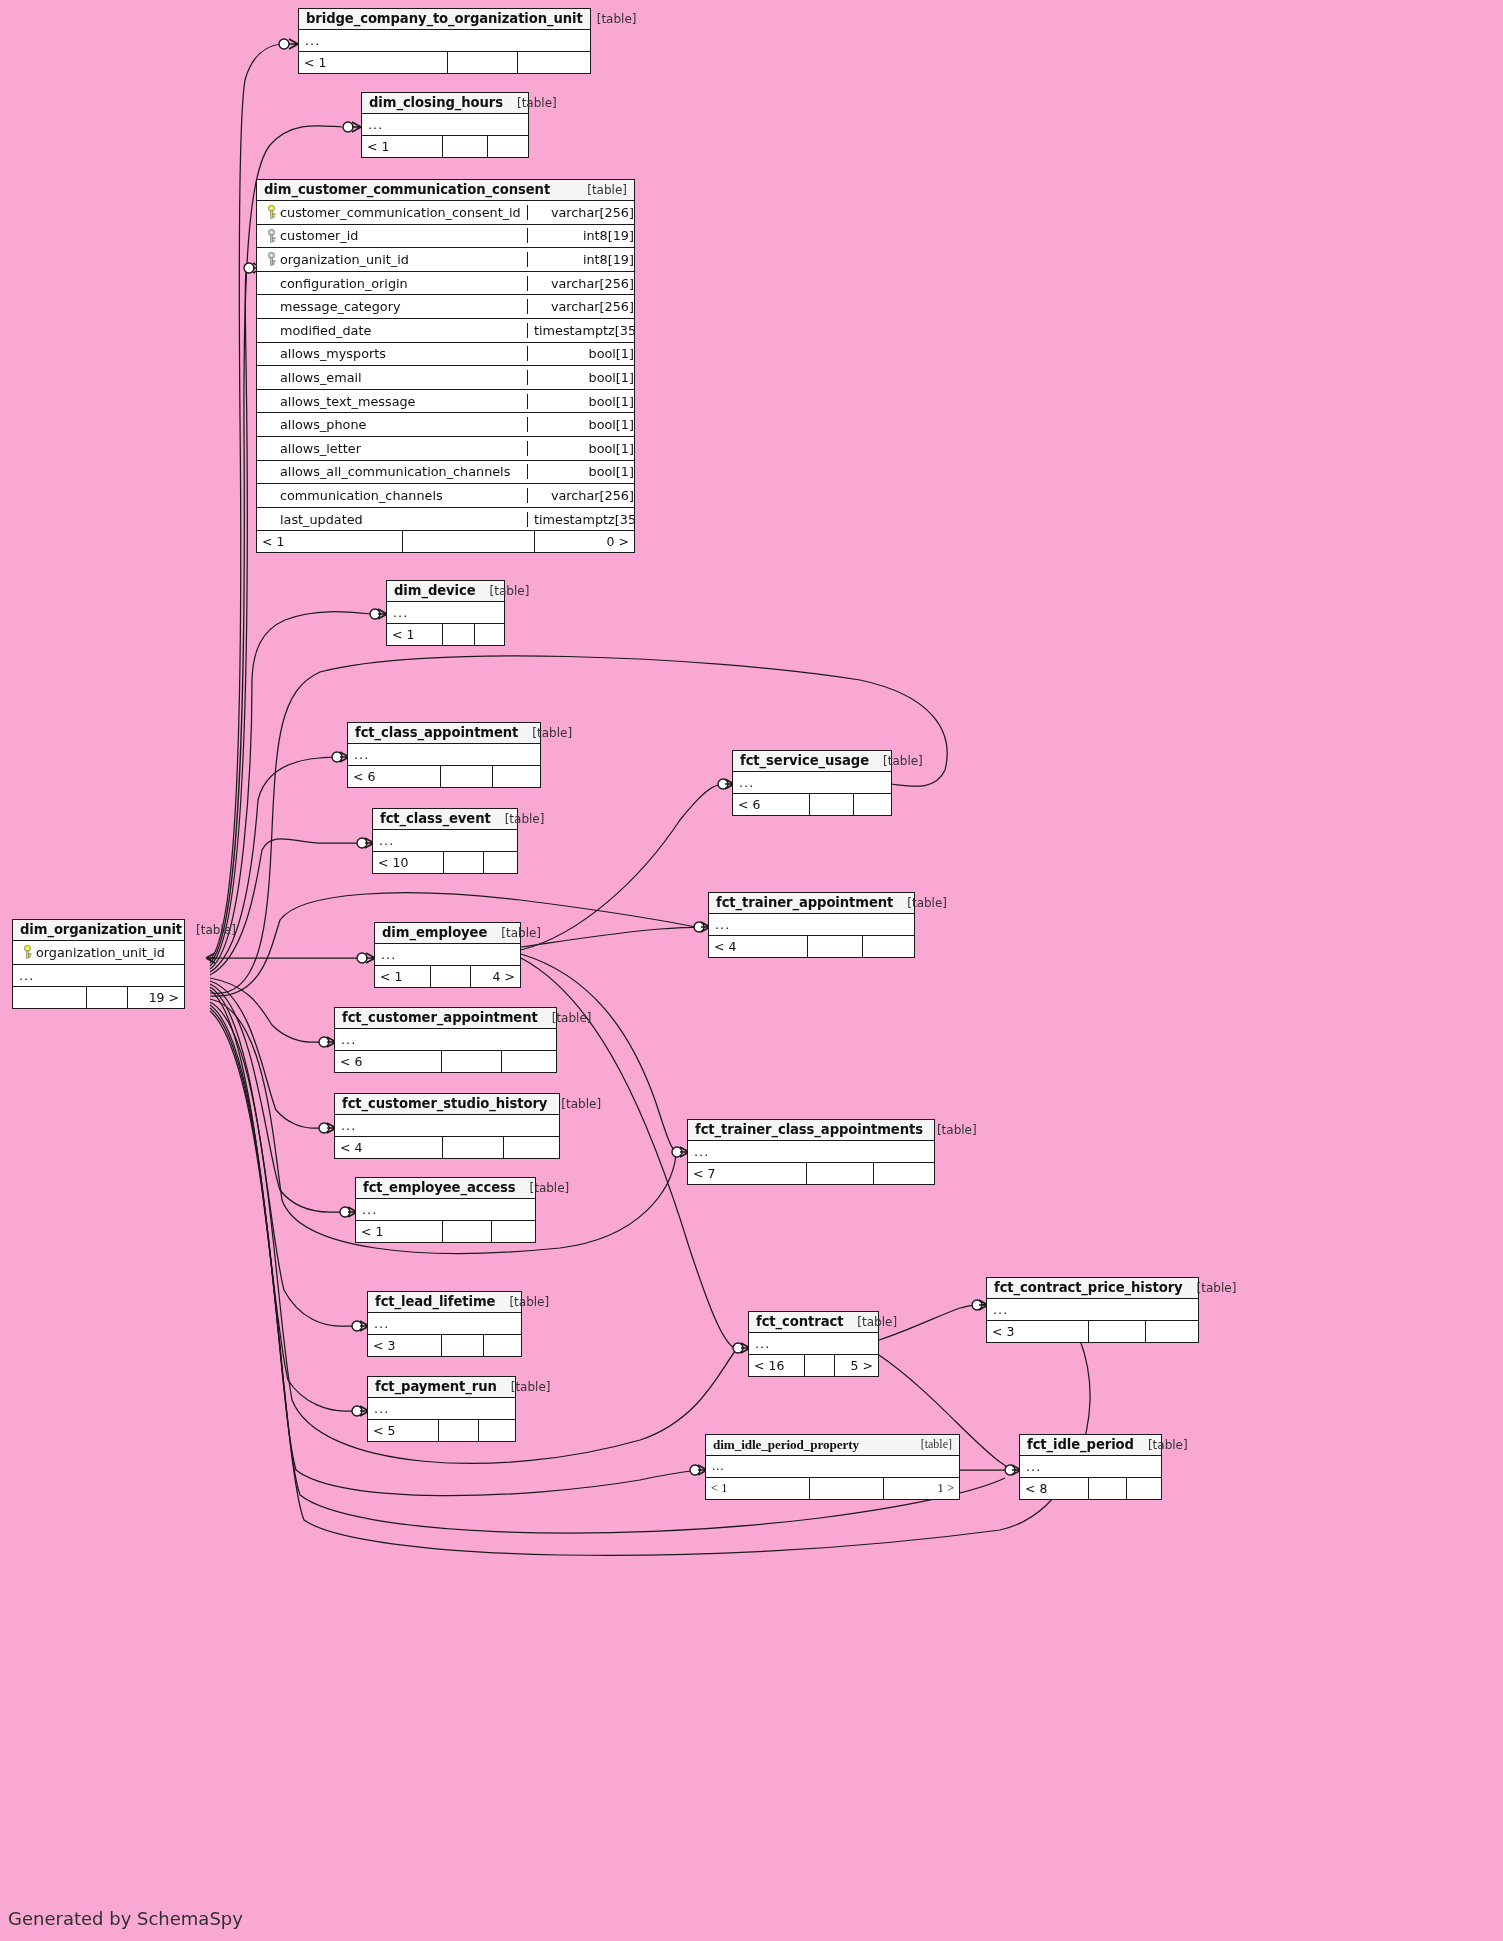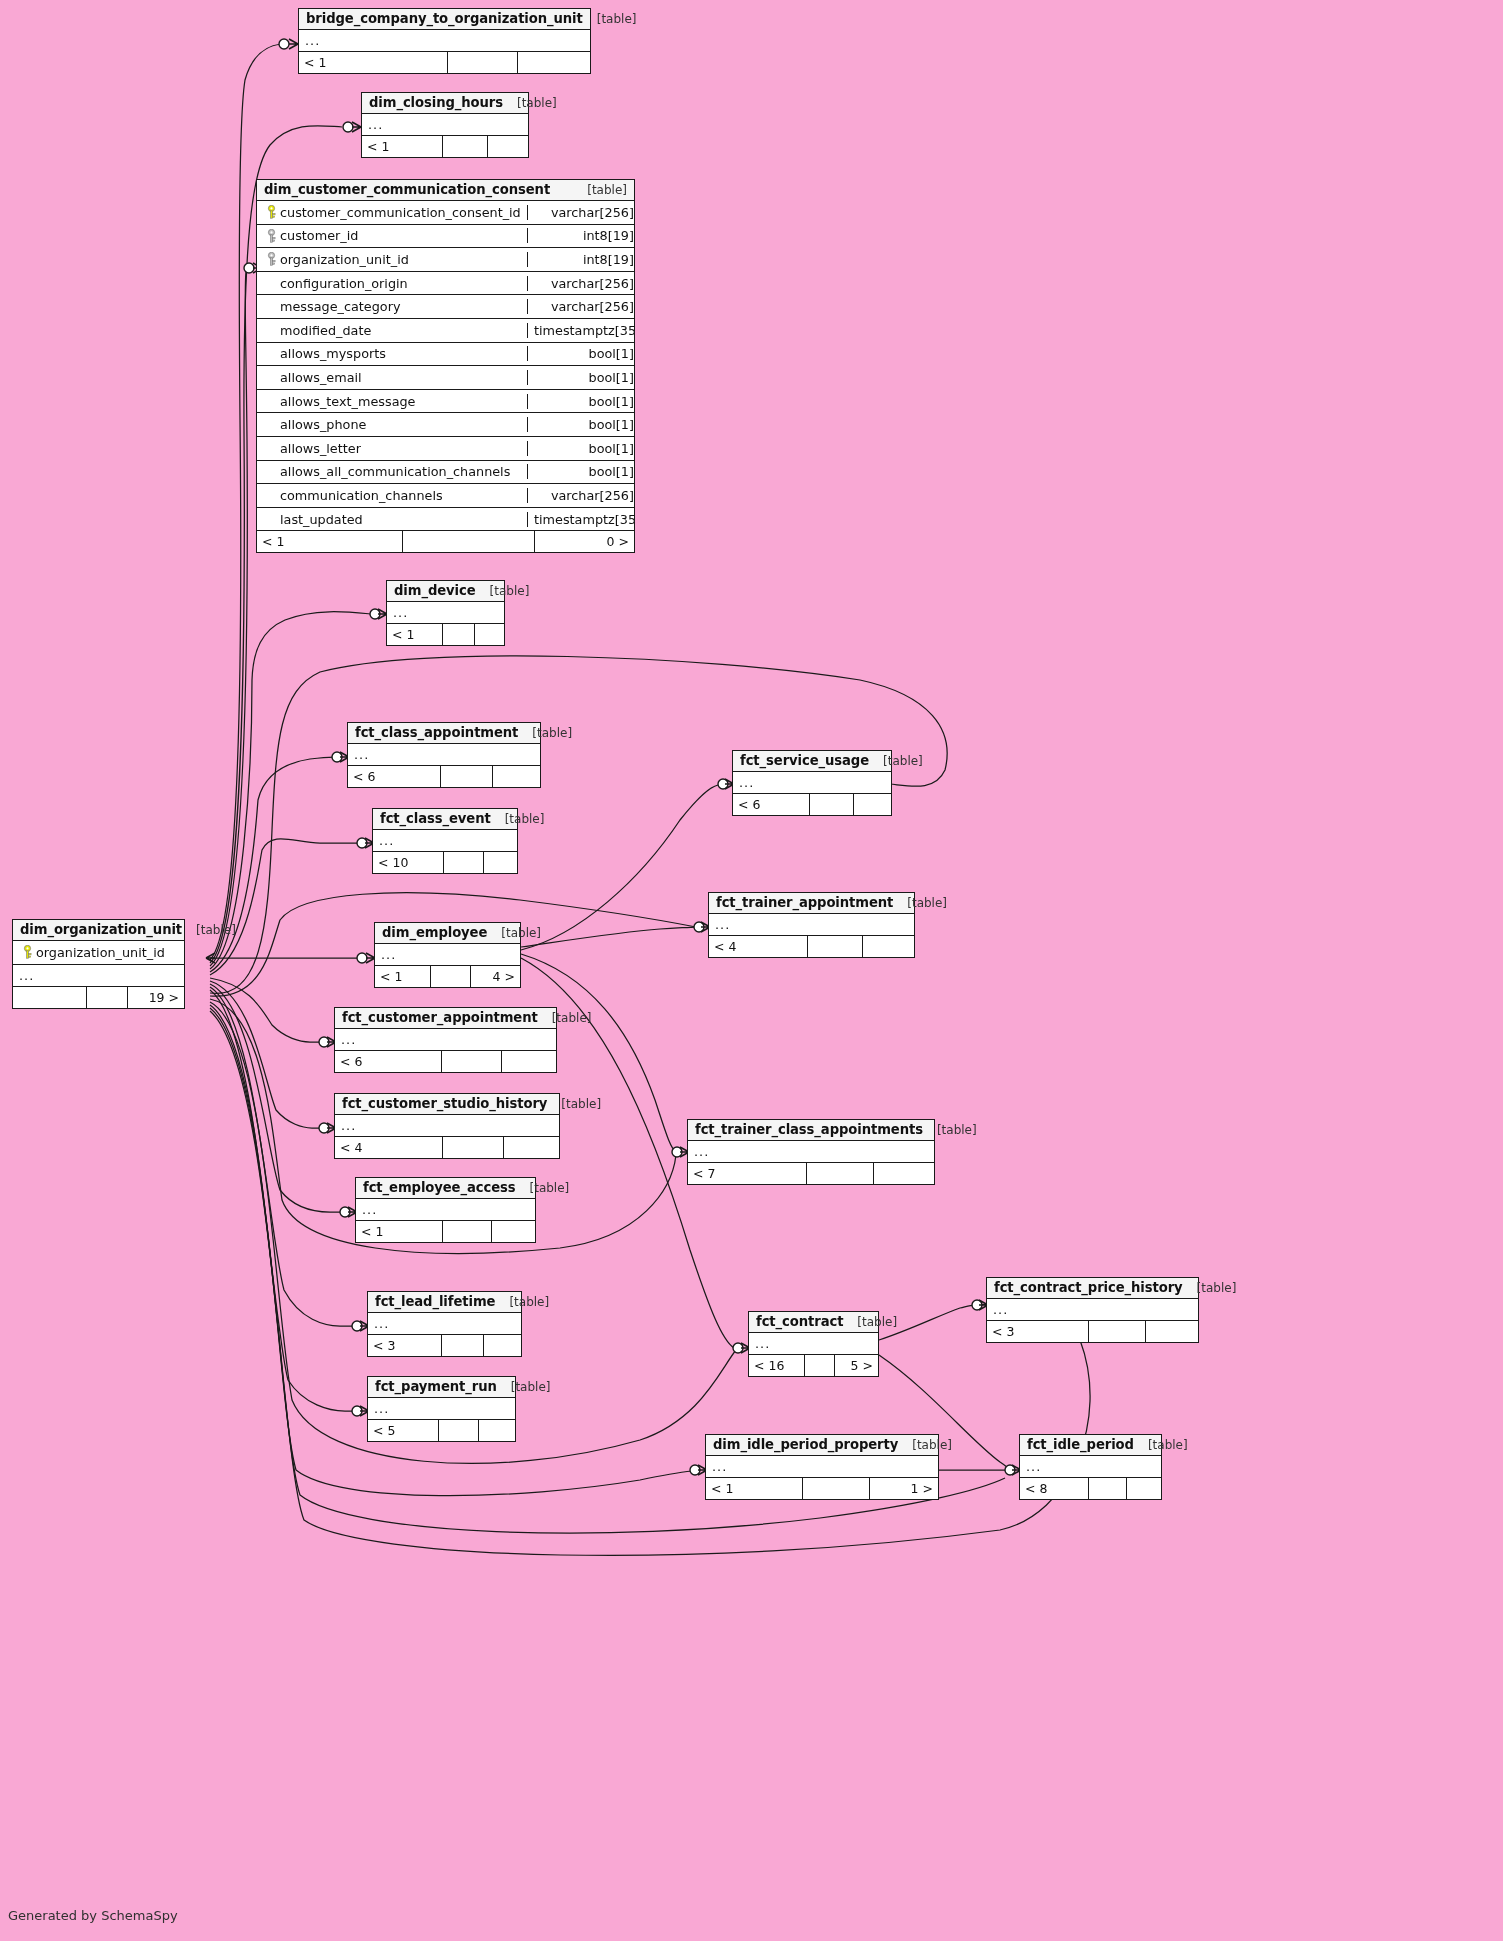--- a/index.html
+++ b/index.html
@@ -112,21 +112,21 @@
     box-sizing: border-box;
     overflow: hidden;
     white-space: nowrap;
   }
   .foot-cell:first-child { border-left: none; }
   .foot-left { justify-content: flex-start; }
   .foot-right { justify-content: flex-end; }
   .credit {
     position: absolute;
     left: 8px;
-    font-size: 13px;
+    font-size: 18px;
     color: #303030;
     white-space: nowrap;
   }
 </style>
 </head>
 <body>
 
 <div id="canvas">
 
   <svg id="edge-layer" viewBox="0 0 1503 1941" xmlns="http://www.w3.org/2000/svg">
@@ -579,21 +579,21 @@
           <span class="tbl-name">fct_payment_run</span>
           <span class="tbl-tag">[table]</span>
         </div>
         <div class="ellipsis-row">...</div>
         <div class="foot-row">
           <span class="foot-cell foot-left" style="width:73px;flex:1 1 73px;">&lt; 5</span>
           <span class="foot-cell foot-left" style="width:42px;flex:1 1 42px;"></span>
           <span class="foot-cell foot-left" style="width:38px;flex:1 1 38px;"></span>
         </div>
       </div>
-      <div class="table-node" style="left: 705px; top: 1434px; width: 234px;">
+      <div class="table-node" style="left: 705px; top: 1434px; width: 255px; font-family: Liberation Serif, serif;">
         <div class="tbl-header">
           <span class="tbl-name">dim_idle_period_property</span>
           <span class="tbl-tag">[table]</span>
         </div>
         <div class="ellipsis-row">...</div>
         <div class="foot-row">
           <span class="foot-cell foot-left" style="width:90px;flex:1 1 90px;">&lt; 1</span>
           <span class="foot-cell foot-left" style="width:60px;flex:1 1 60px;"></span>
           <span class="foot-cell foot-right" style="width:63px;flex:1 1 63px;">1 &gt;</span>
         </div>

